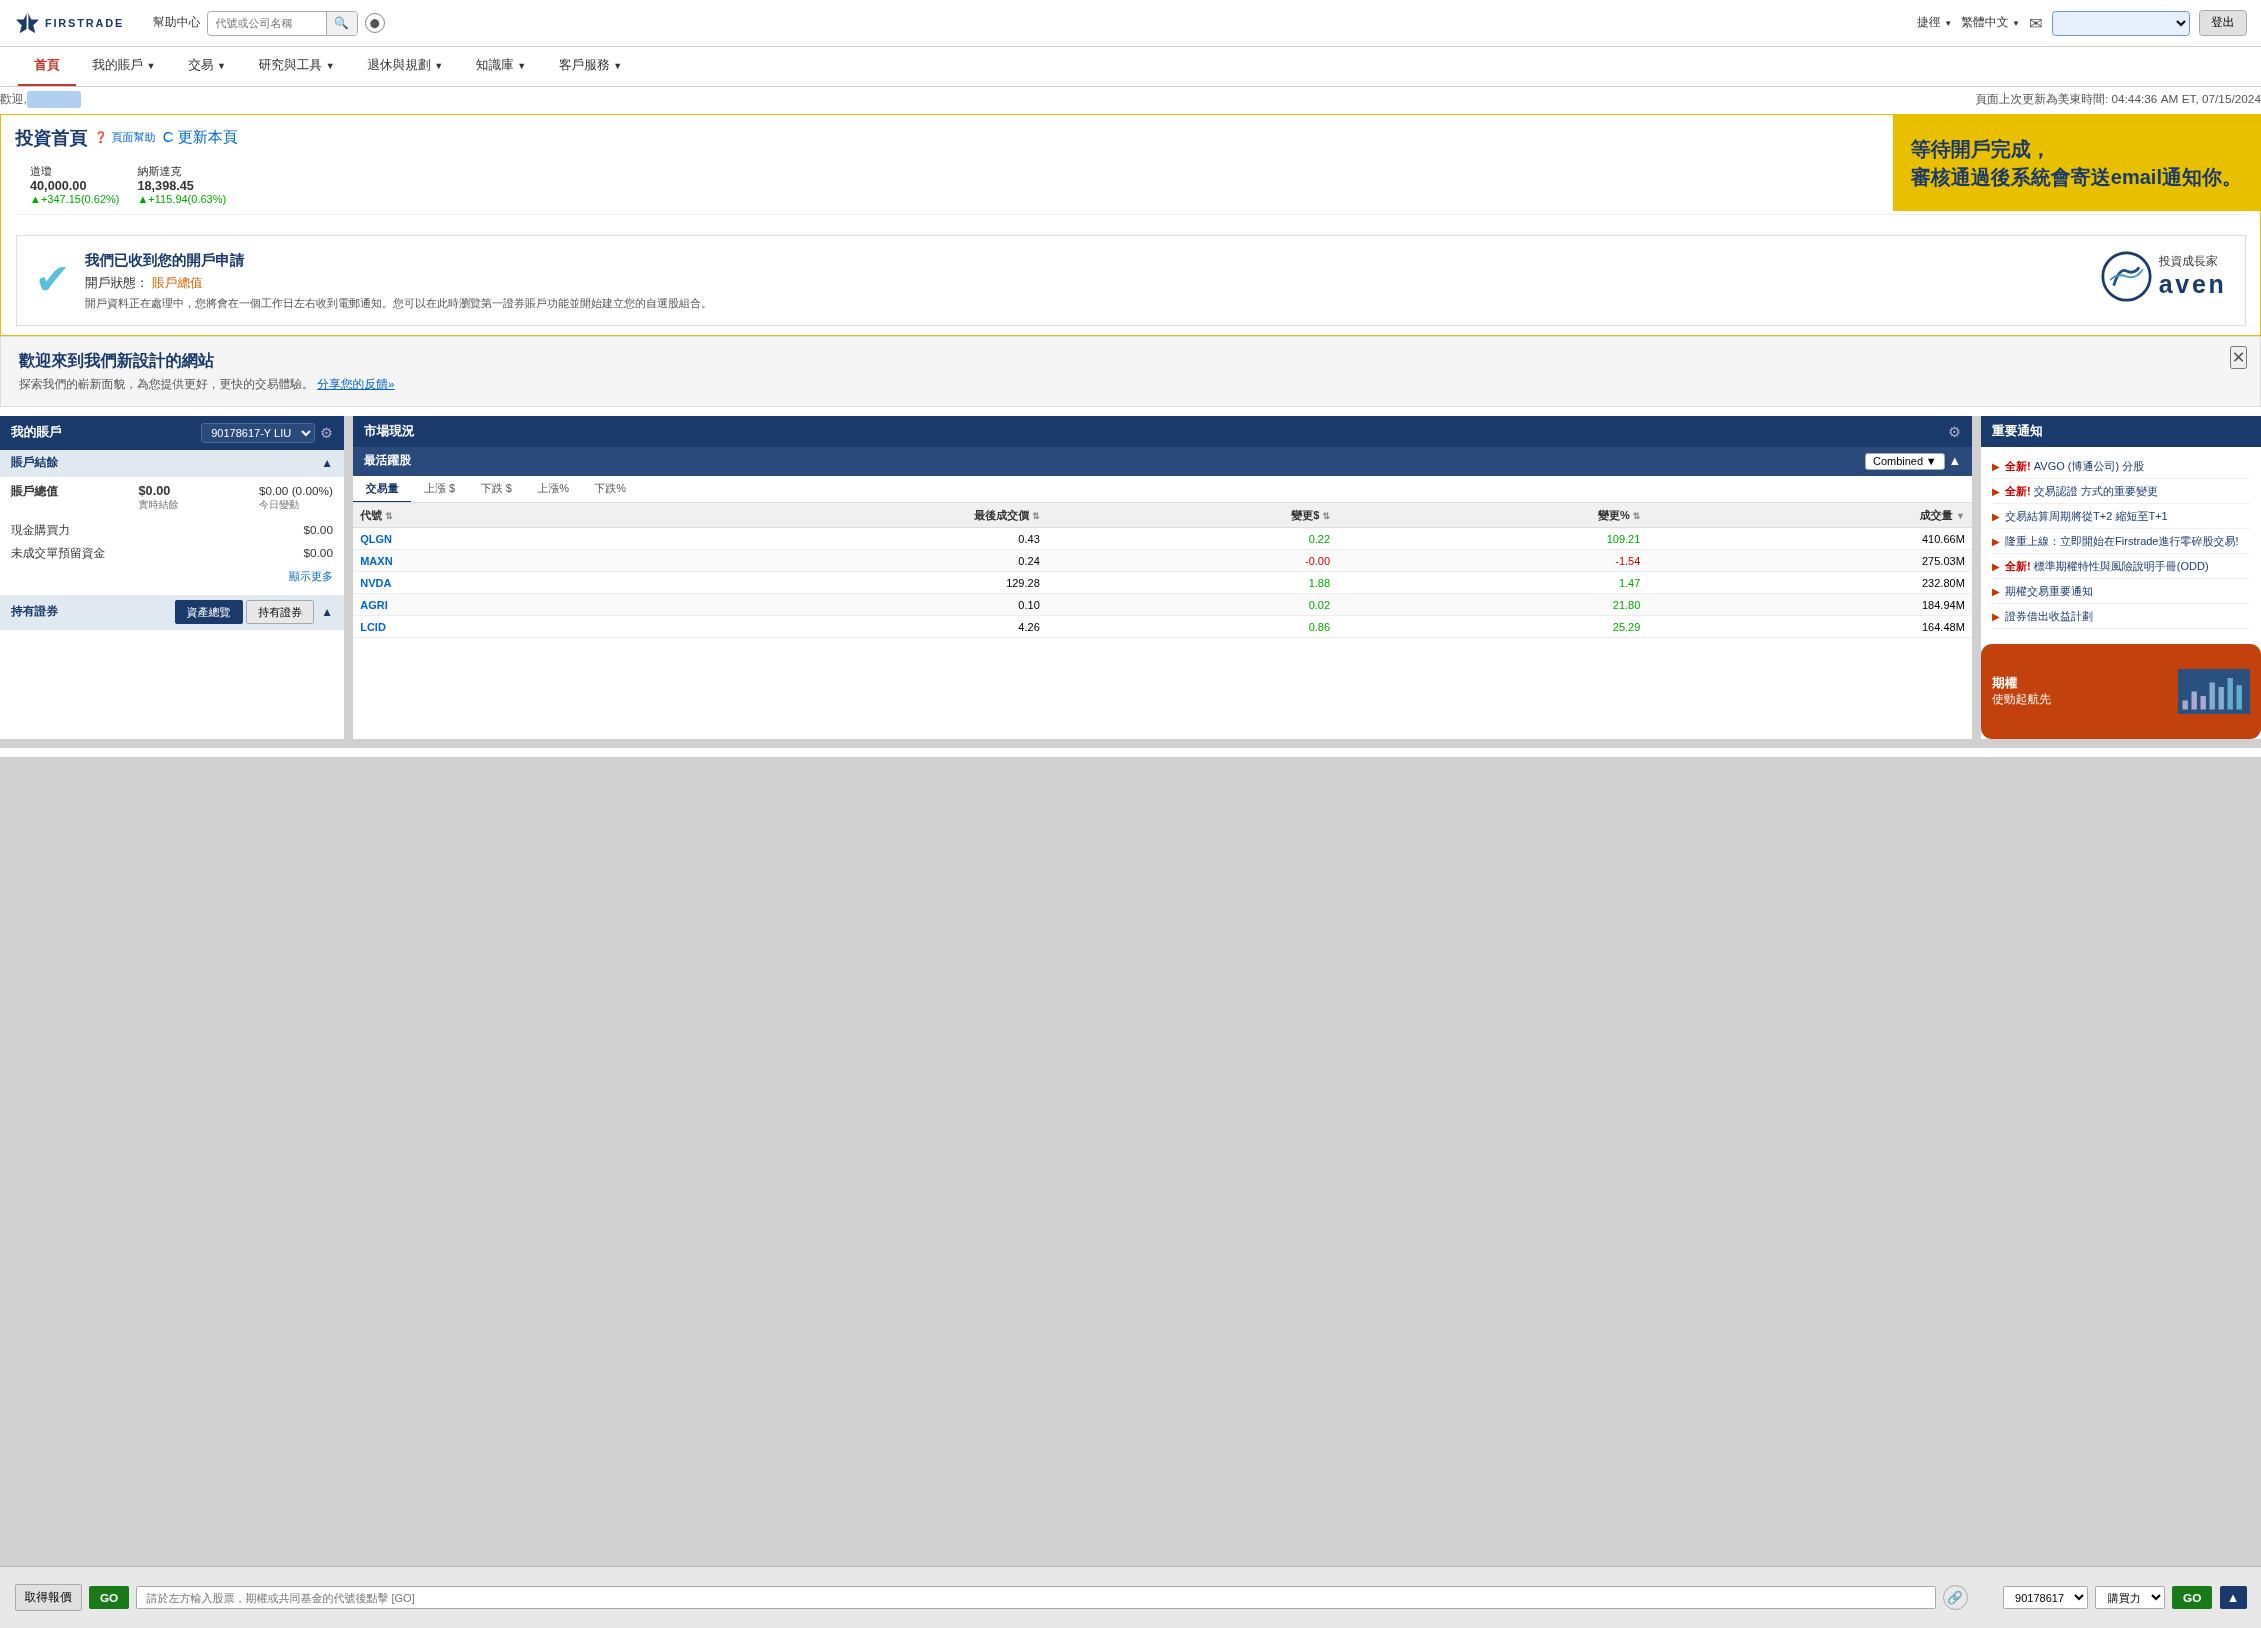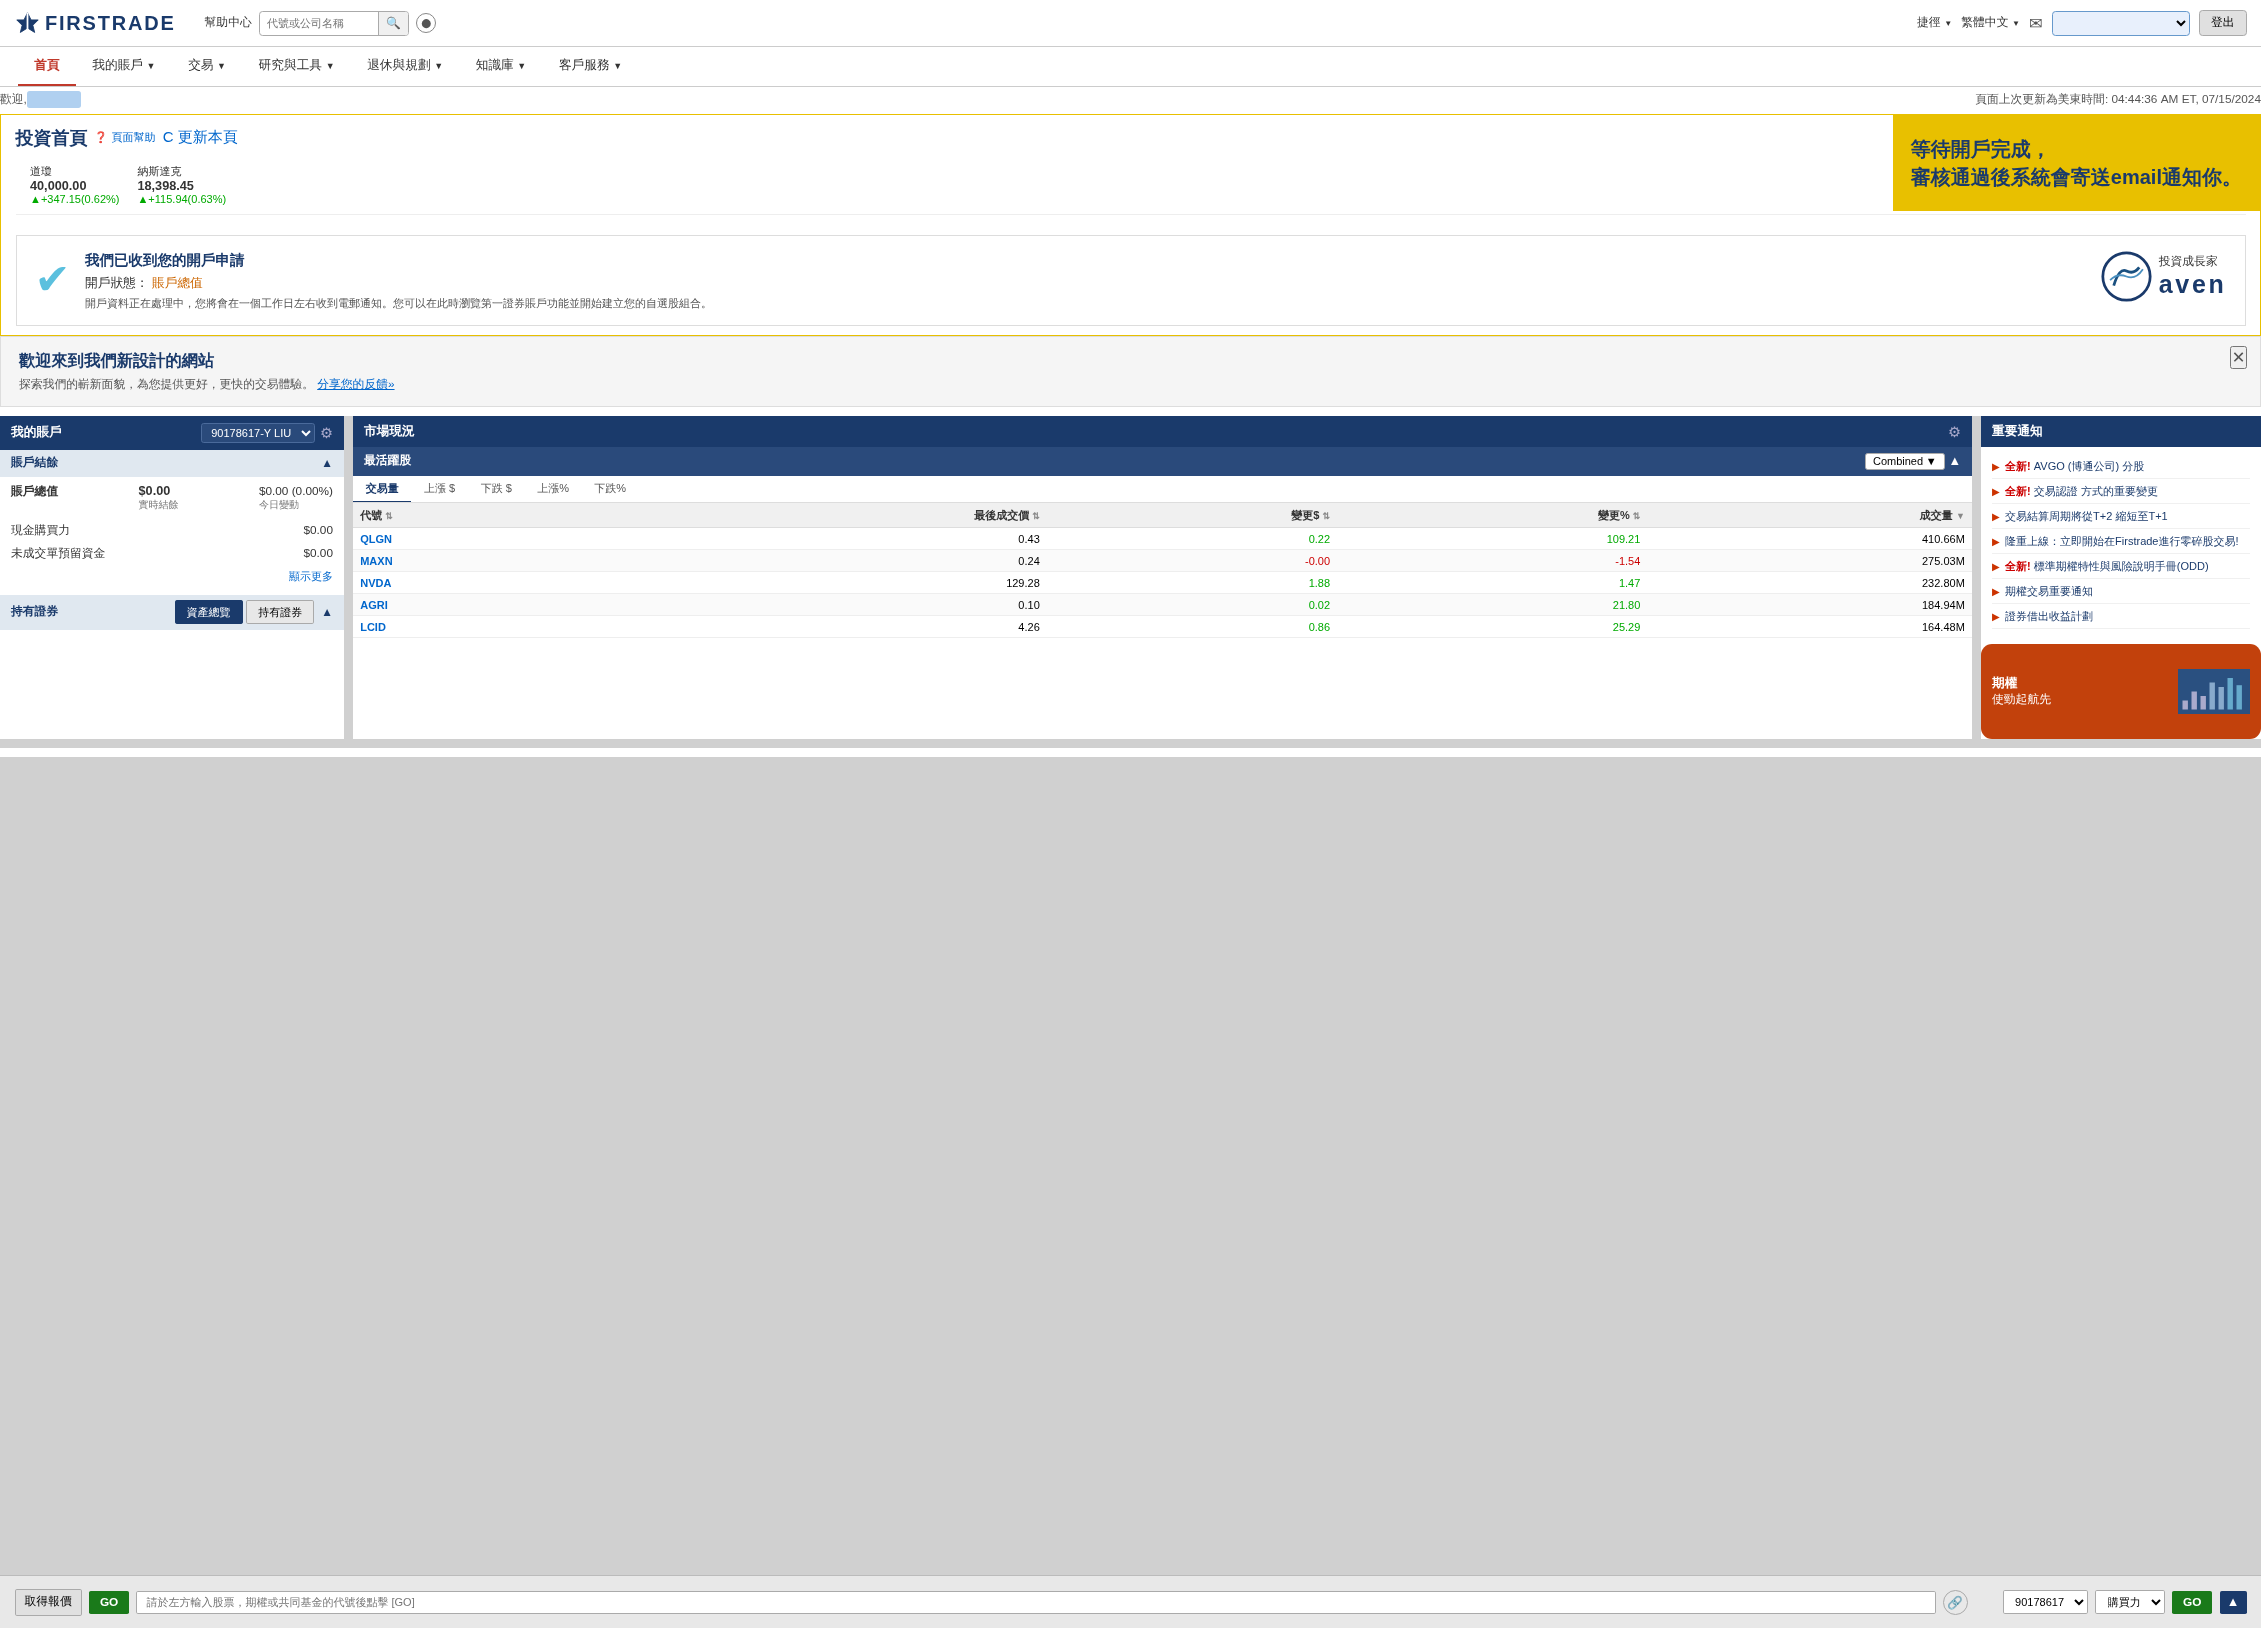--- a/index.html
+++ b/index.html
@@ -519,21 +519,21 @@
       background: #e8e8e8;
       border-top: 0.9px solid #bbb;
       padding: 7.2px 14.5px;
       display: flex;
       align-items: center;
       gap: 7.2px;
       position: fixed;
       bottom: 0;
       left: 0;
       right: 0;
-      height: 53px;
+      height: 62px;
       z-index: 100;
     }
     .quote-btn {
       background: #e0e0e0;
       border: 0.9px solid #aaa;
       padding: 4.5px 9px;
       font-size: 11.8px;
       cursor: pointer;
       border-radius: 1.8px;
     }
@@ -607,21 +607,21 @@
   </style>
 </head>
 <body>
 
 <div class="top-nav">
   <div class="logo">
     <svg class="logo-icon" viewBox="0 0 28 28" fill="none" xmlns="http://www.w3.org/2000/svg">
       <polygon points="14,2 18,10 26,10 20,16 22,24 14,19 6,24 8,16 2,10 10,10" fill="#1a3a6b" stroke="#1a3a6b" stroke-width="1"></polygon>
       <line x1="14" y1="2" x2="14" y2="26" stroke="white" stroke-width="2"></line>
     </svg>
-    <span style="font-size:20px;font-weight:bold;color:#1a3a6b;letter-spacing:1.8px;">FIRSTRADE</span>
+    <span style="font-size:11px;font-weight:bold;color:#1a3a6b;letter-spacing:1.8px;">FIRSTRADE</span>
   </div>
 
   <div class="top-nav-center">
     <span class="top-nav-label">幫助中心</span>
     <div class="top-nav-search">
       <input type="text" placeholder="代號或公司名稱" style="">
       <button class="top-nav-search-btn">🔍</button>
     </div>
 
     <div style="width:20px;height:20px;border-radius:50%;border:1.8px solid #888;display:flex;align-items:center;justify-content:center;font-size:9px;color:#555;">⬤</div>

